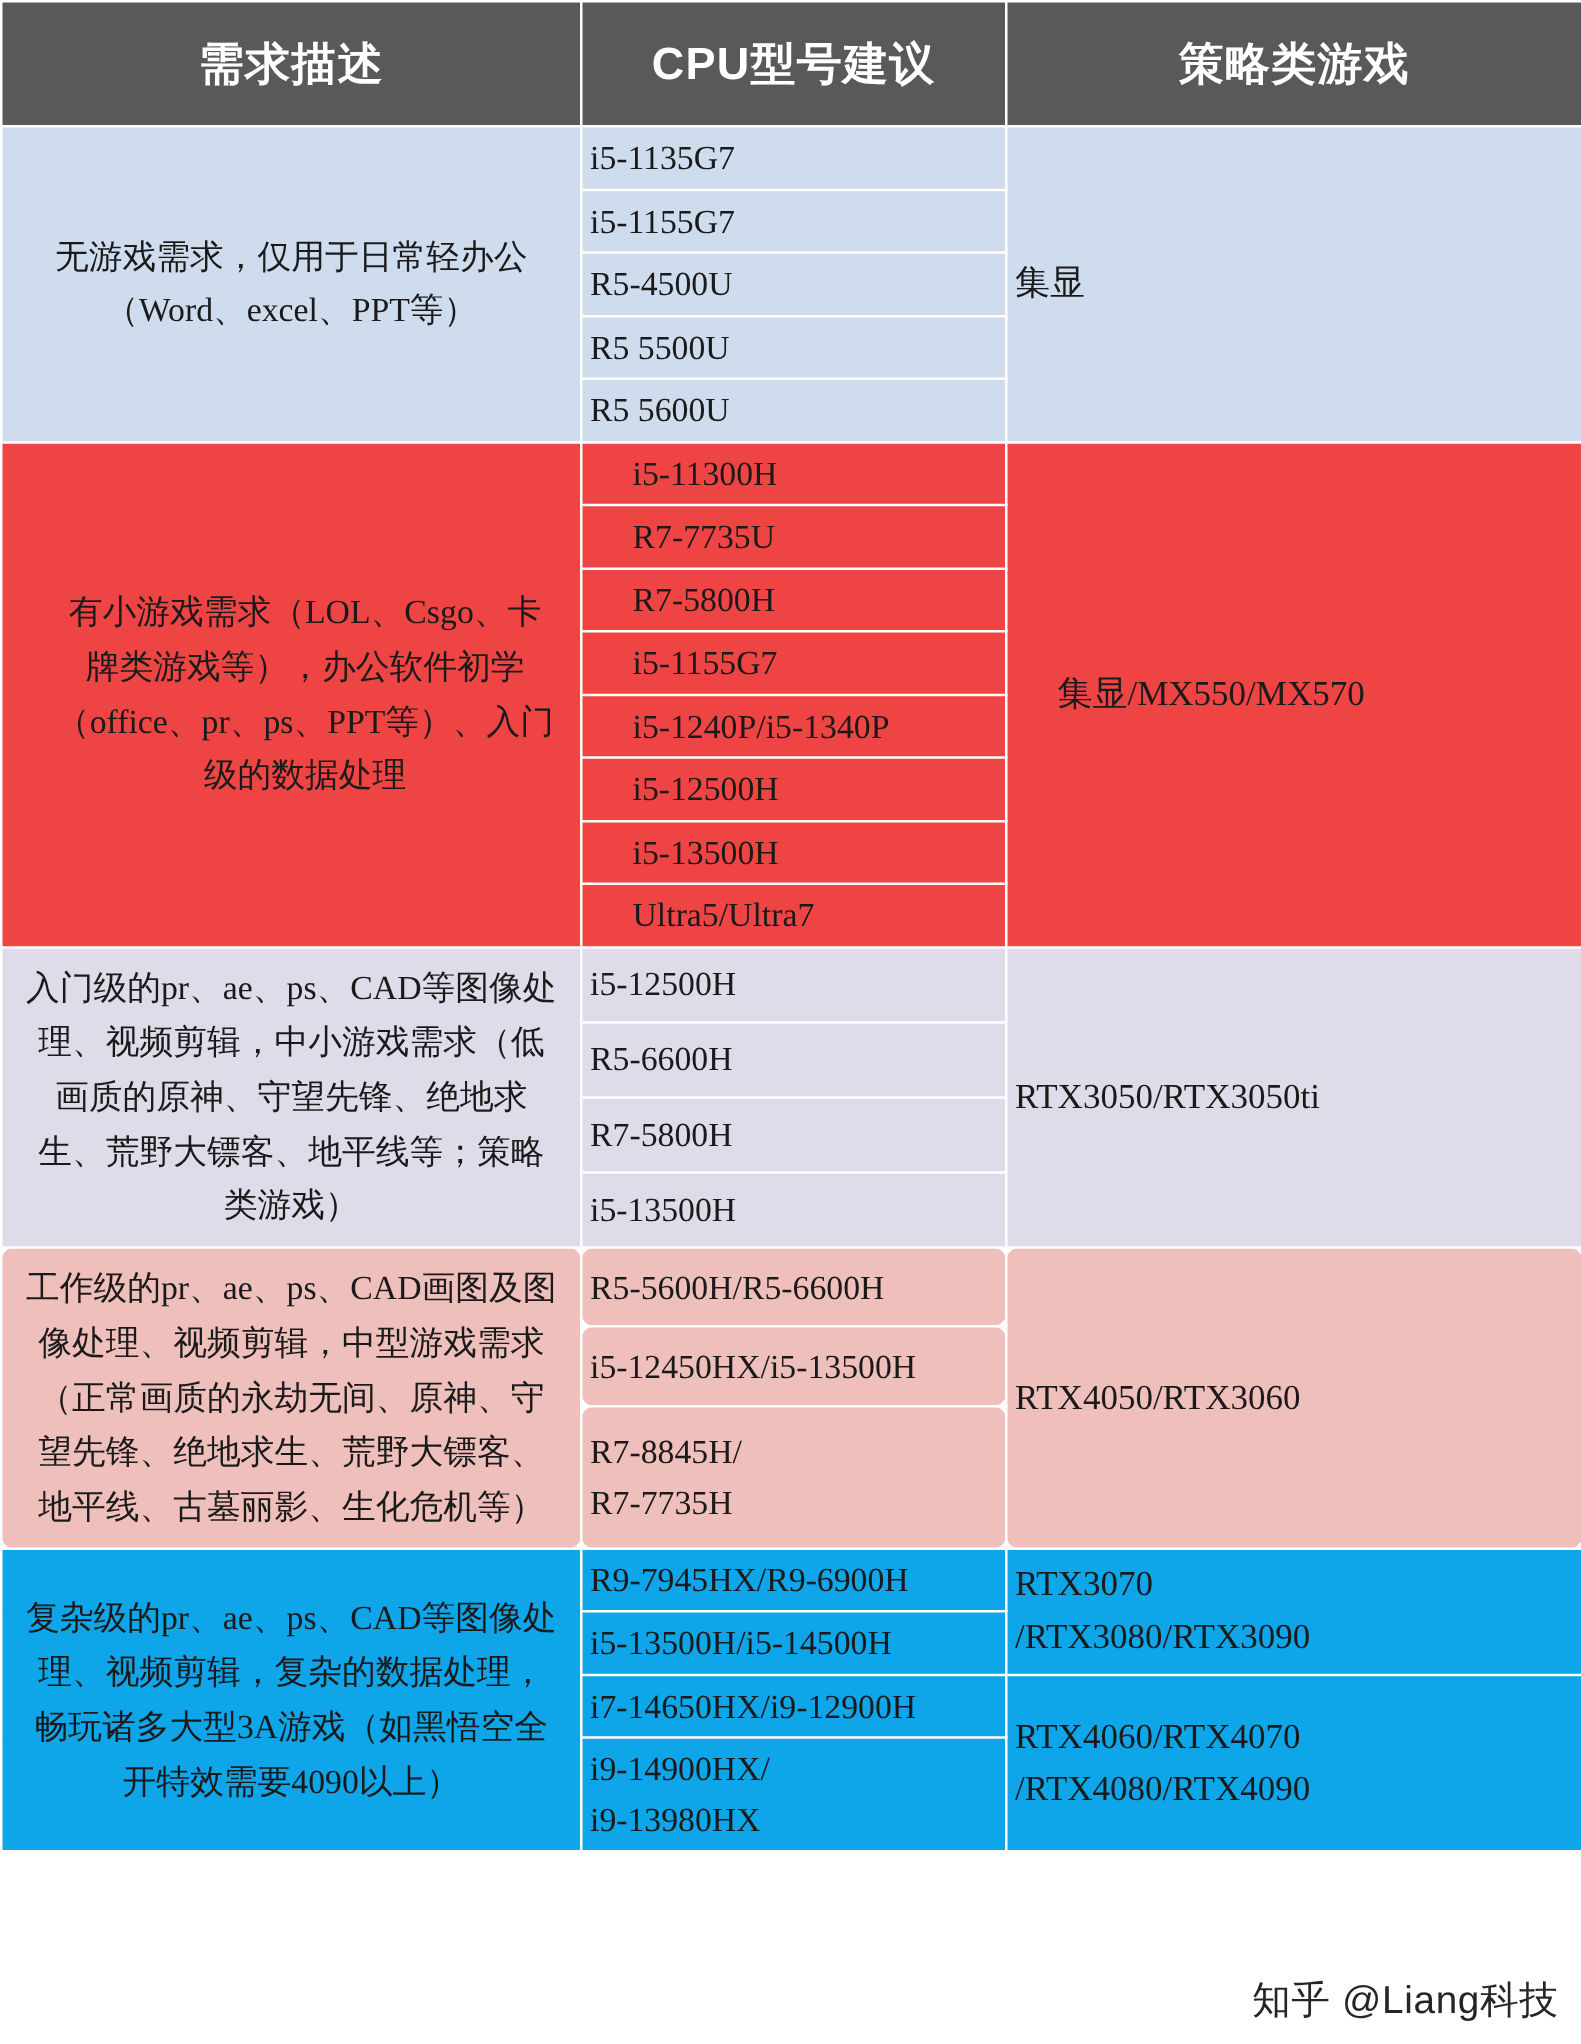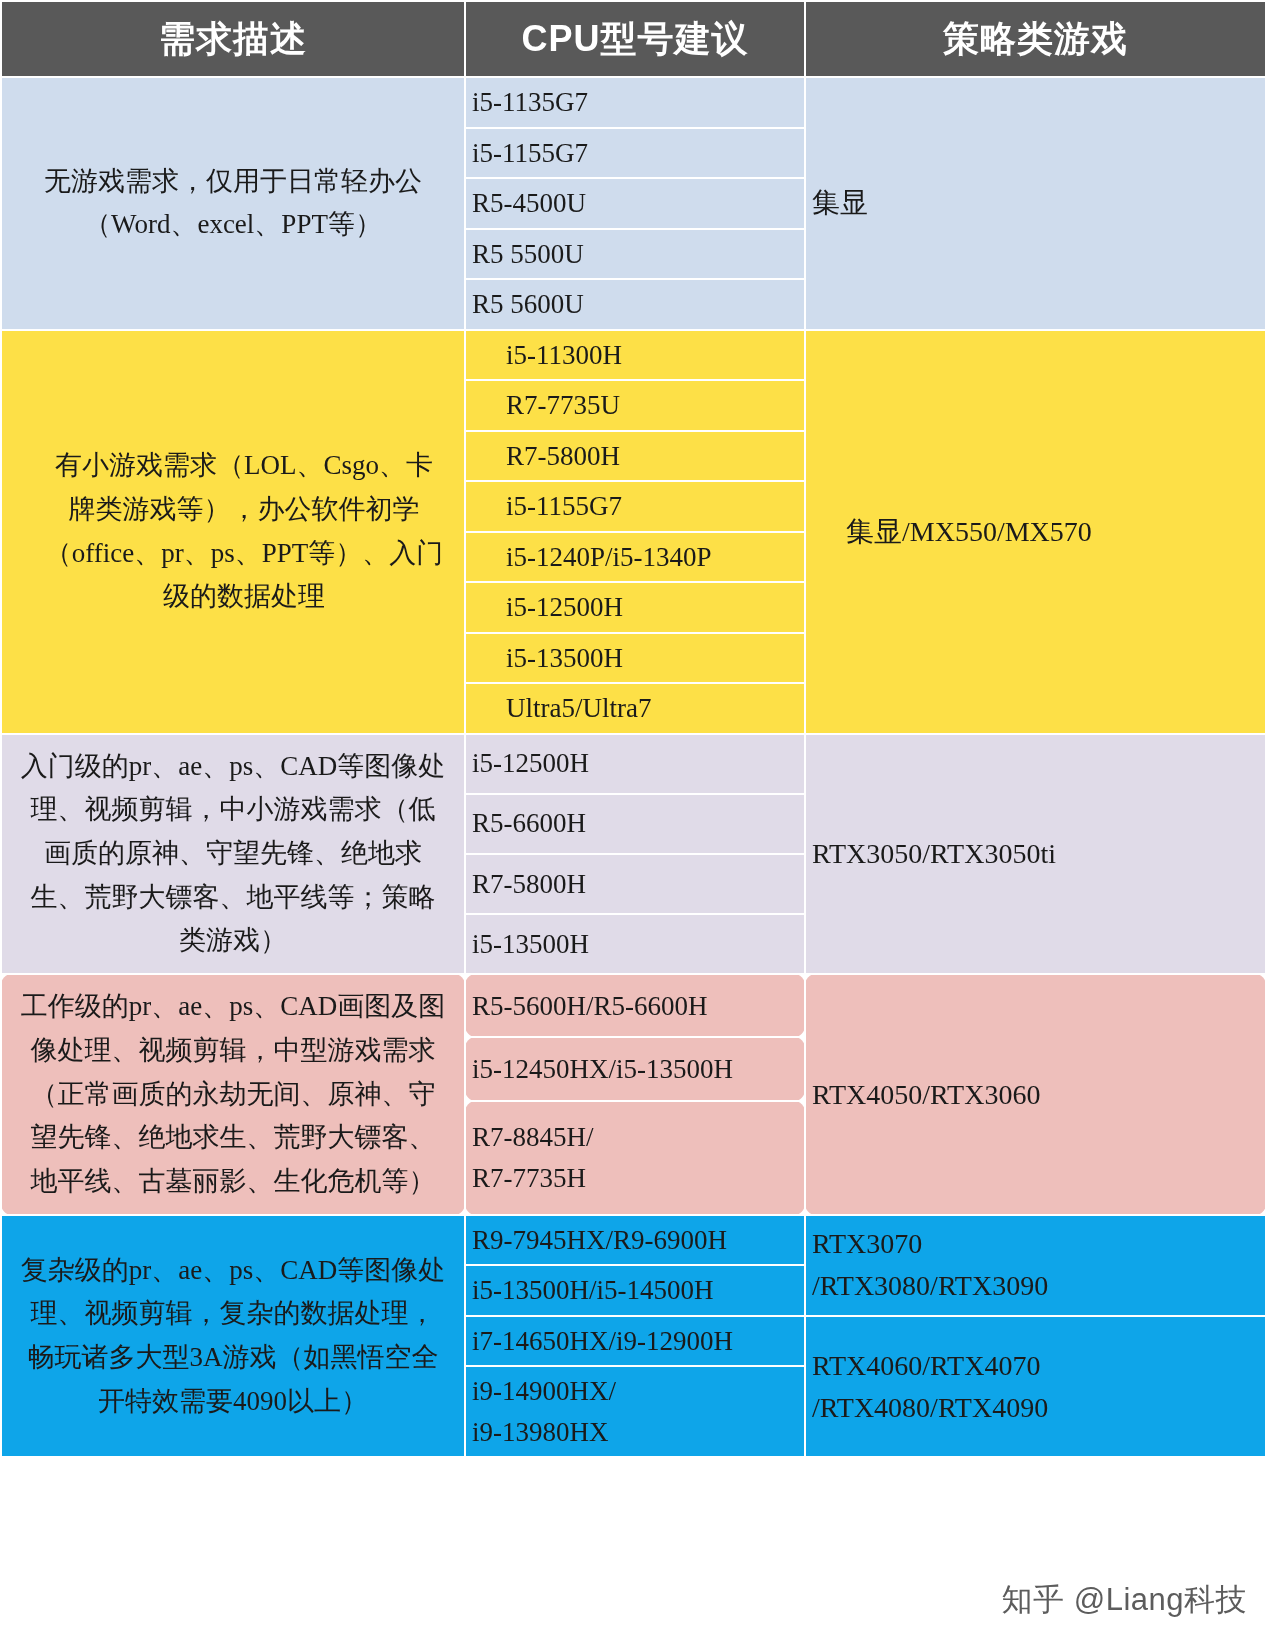--- a/index.html
+++ b/index.html
@@ -24,21 +24,21 @@
   .table col.c3 { width: 461px; }
 
   th {
     background: #595959;
     color: #ffffff;
     font-family: "Liberation Sans", "DejaVu Sans", sans-serif;
     font-weight: bold;
     font-size: 36px;
     height: 74px;
     border: 2px solid #ffffff;
-    padding: 0;
+    padding: 12px;
     letter-spacing: 1px;
   }
   td {
     border: 2px solid #ffffff;
     text-align: left;
     vertical-align: middle;
     font-size: 27px;
     color: #1a1a1a;
     padding: 4px 6px;
     line-height: 1.5;
@@ -51,32 +51,32 @@
   }
   td.cpu {
     font-size: 27px;
   }
   td.gpu {
     font-size: 28px;
   }
 
   
   .band0 td { background: #cfdced; }
-  .band1 td { background: #fde047; padding-left: 40px; }
+  .band1 td { background: #ef4444; padding-left: 40px; }
   .band2 td { background: #e0dbe8; margin-left: 32px; }
   .band3 td { background: #eebfbb; border-radius: 11px; }
   .band4 td { background: #0ea5e9; }
 
   .watermark {
     position: absolute;
     right: 18px;
     bottom: 14px;
     font-family: "Liberation Sans", "DejaVu Sans", sans-serif;
     font-size: 31px;
-    color: #404040;
+    color: #000000;
     opacity: 0.85;
     letter-spacing: 0.5px;
     pointer-events: none;
   }
 </style>
 </head>
 <body>
 
 <table class="table">
   <colgroup>

